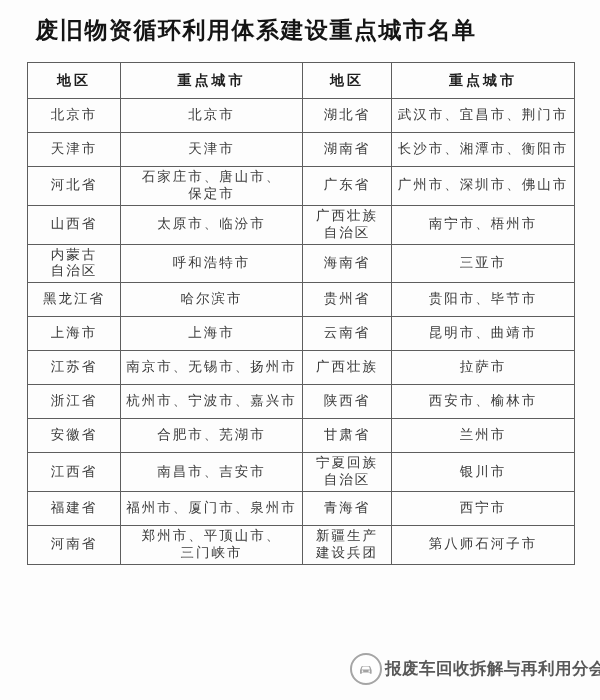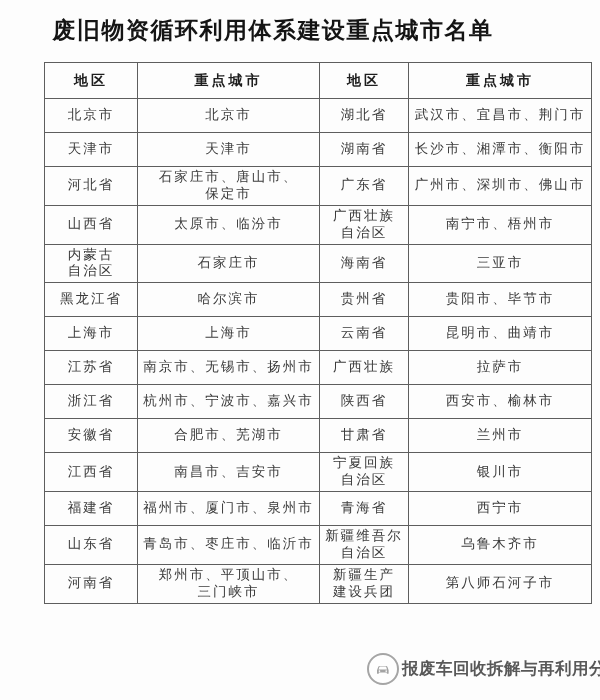--- a/index.html
+++ b/index.html
@@ -11,21 +11,20 @@
     height: 700px;
     background: #fdfdfd;
     font-family: "Liberation Serif", serif;
     color: #3a3a3a;
     overflow: hidden;
   }
   .page {
     position: relative;
     width: 512px;
     height: 700px;
-    margin-left: 17px;
   }
   .title {
     margin: 0;
     padding-top: 15px;
     text-align: center;
     font-family: "Liberation Sans", sans-serif;
     font-weight: 700;
     font-size: 23px;
     letter-spacing: 1.5px;
     color: #141414;
@@ -143,21 +142,21 @@
       <tr>
         <td>山西省</td>
         <td>太原市、临汾市</td>
         <td>广西壮族
 自治区</td>
         <td>南宁市、梧州市</td>
       </tr>
       <tr>
         <td>内蒙古
 自治区</td>
-        <td>石家庄市</td>
+        <td>呼和浩特市</td>
         <td>海南省</td>
         <td>三亚市</td>
       </tr>
       <tr>
         <td>黑龙江省</td>
         <td>哈尔滨市</td>
         <td>贵州省</td>
         <td>贵阳市、毕节市</td>
       </tr>
       <tr>
@@ -189,27 +188,20 @@
         <td>南昌市、吉安市</td>
         <td>宁夏回族
 自治区</td>
         <td>银川市</td>
       </tr>
       <tr>
         <td>福建省</td>
         <td>福州市、厦门市、泉州市</td>
         <td>青海省</td>
         <td>西宁市</td>
-      </tr>
-      <tr>
-        <td>山东省</td>
-        <td>青岛市、枣庄市、临沂市</td>
-        <td>新疆维吾尔
-自治区</td>
-        <td>乌鲁木齐市</td>
       </tr>
       <tr>
         <td>河南省</td>
         <td>郑州市、平顶山市、
 三门峡市</td>
         <td>新疆生产
 建设兵团</td>
         <td>第八师石河子市</td>
       </tr>
     </tbody>

